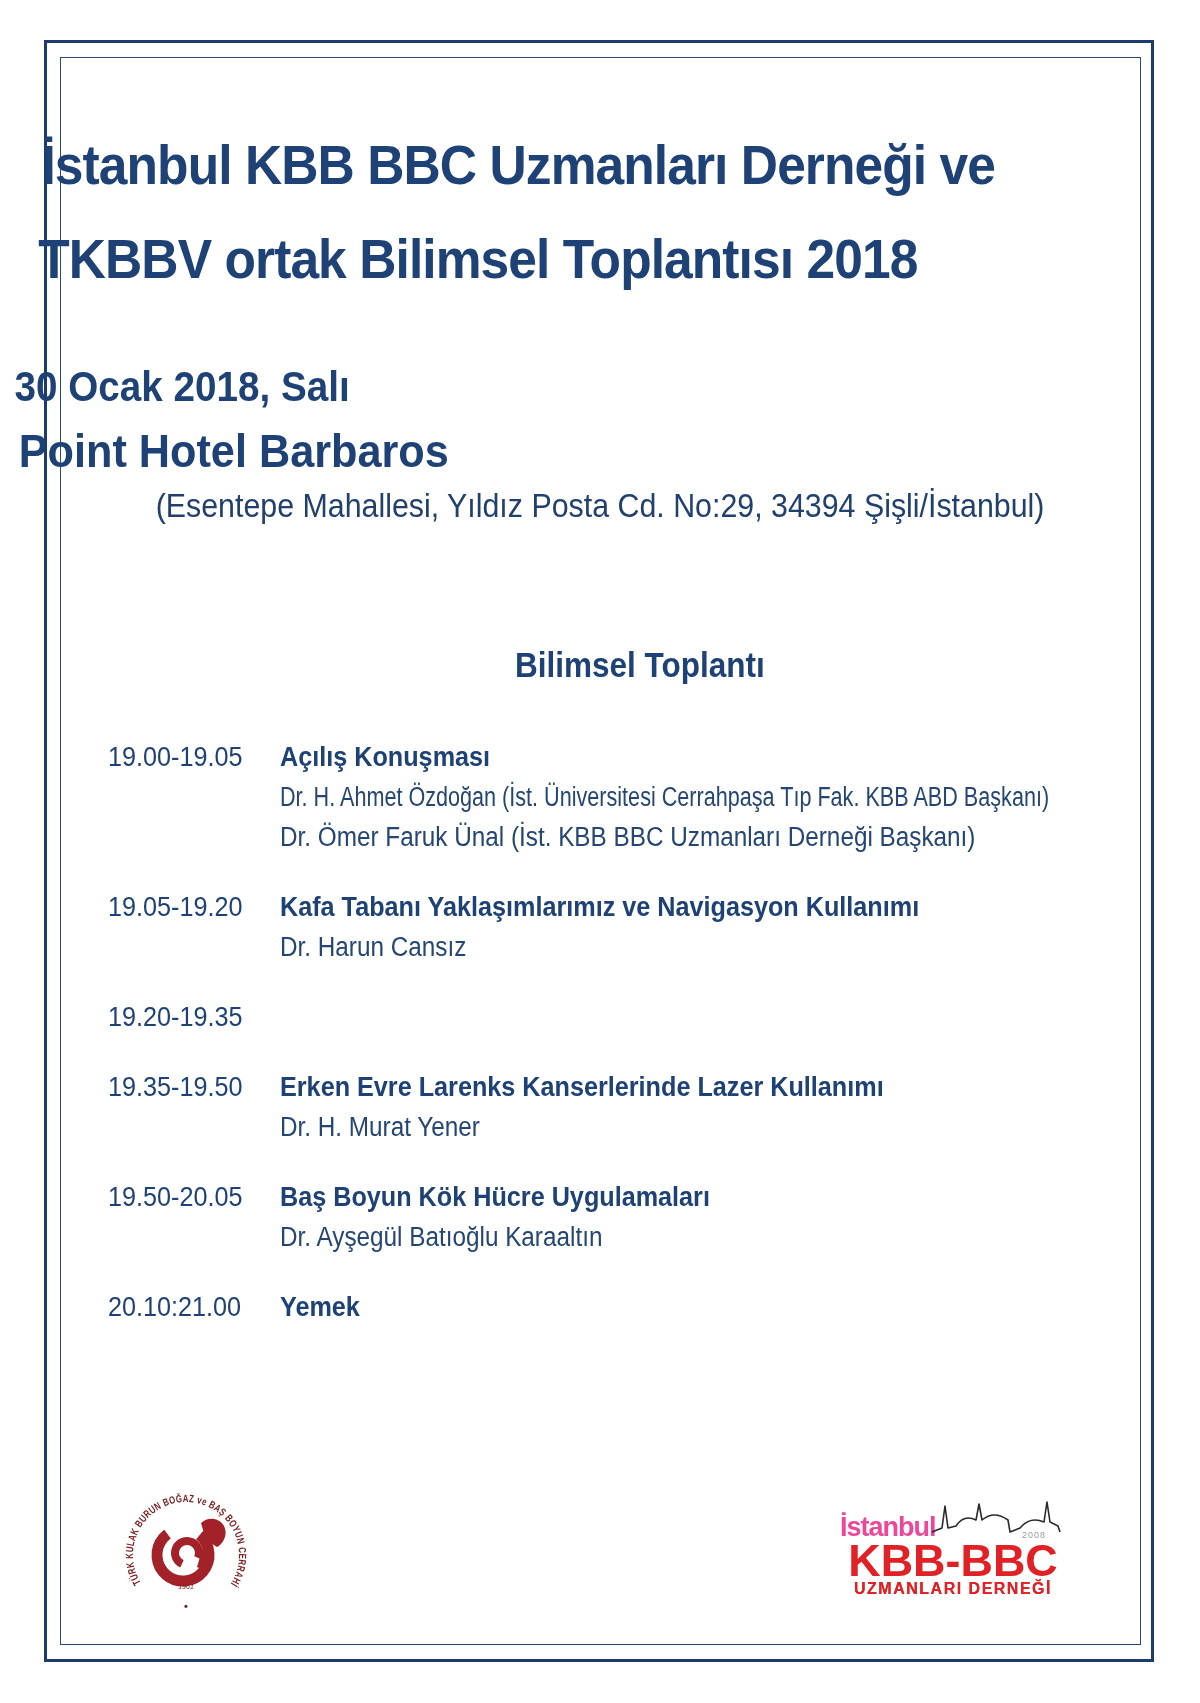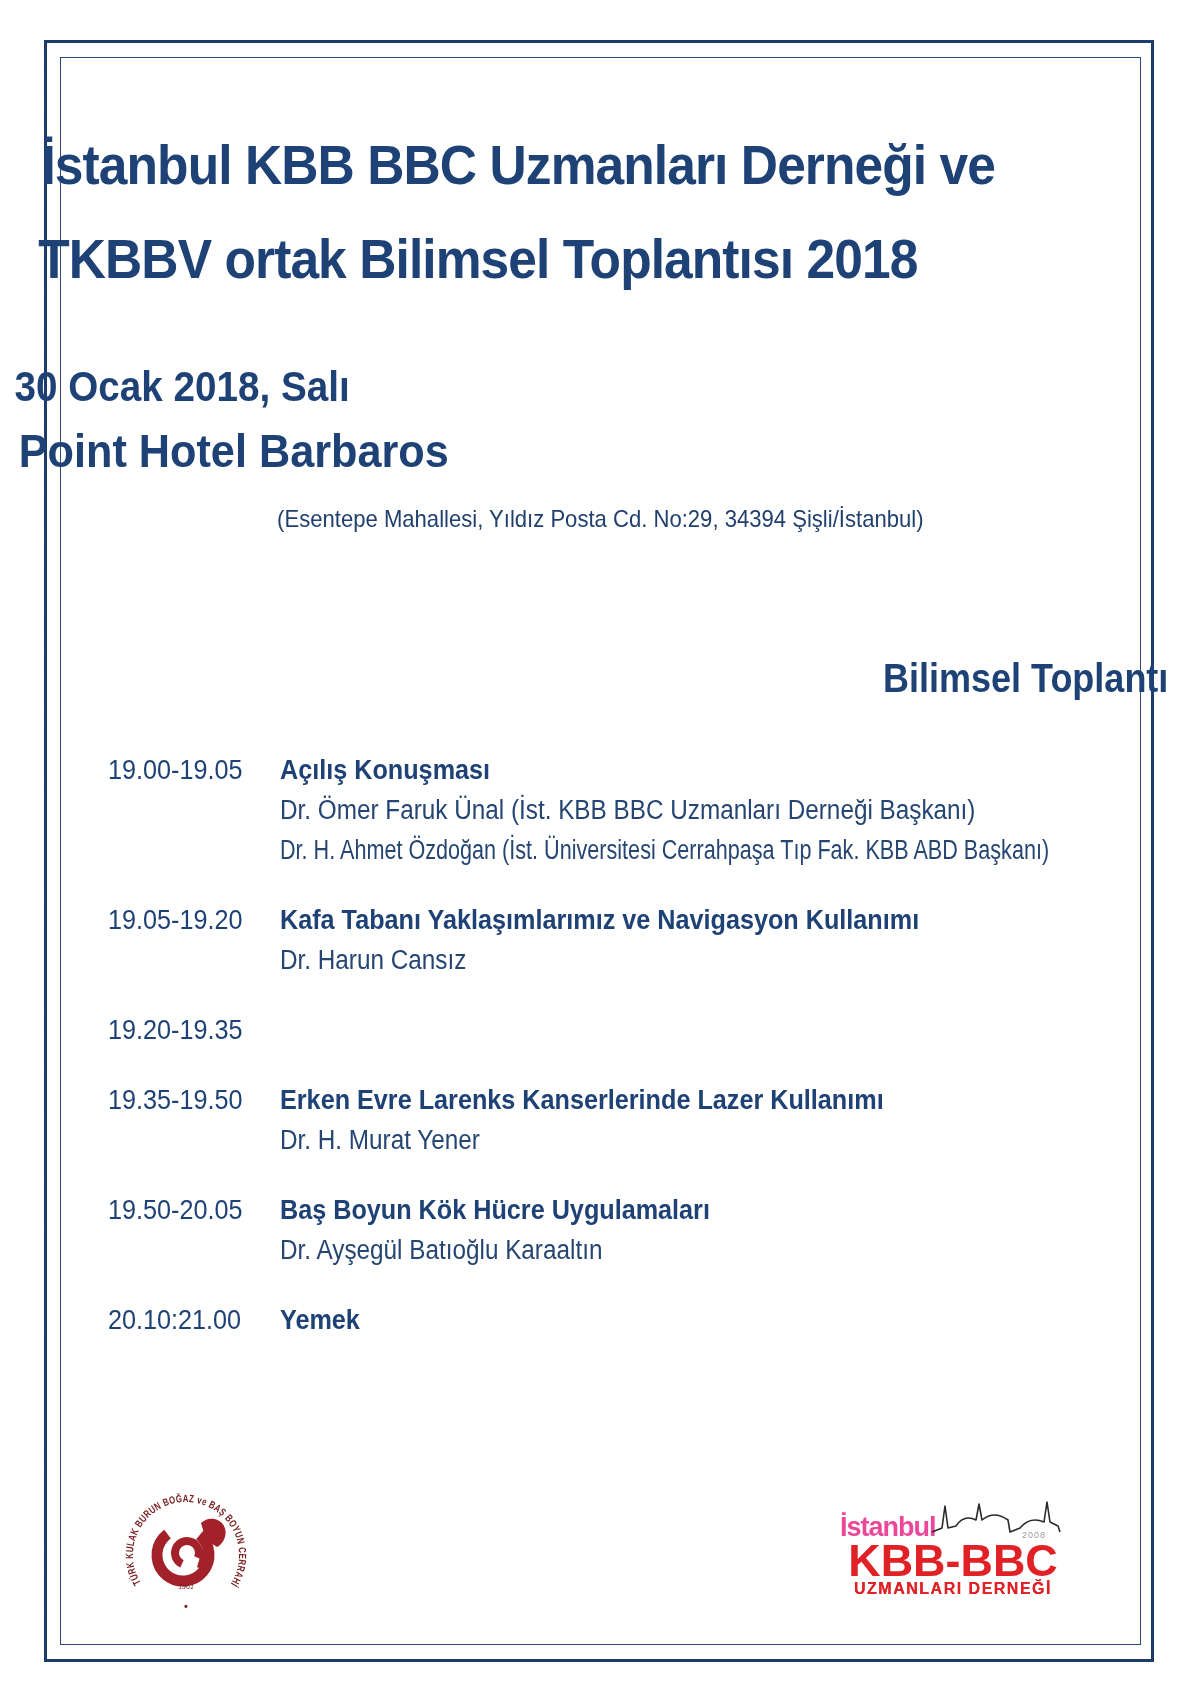--- a/index.html
+++ b/index.html
@@ -41,22 +41,22 @@
   .content{position:absolute;inset:0;color:#1e4176;}
   .cond,.cond-c{display:inline-block;white-space:nowrap;}
   .cond{transform:scaleX(.9);transform-origin:0 50%;}
   .cond-c{transform:scaleX(.92);transform-origin:50% 50%;}
   .cond-narrow{display:inline-block;white-space:nowrap;transform:scaleX(.80);transform-origin:0 50%;}
   .title{margin:118px 0 0 0;text-align:left;font-weight:bold;font-size:56px;line-height:94px;letter-spacing:-1px;}
   .title .line{display:block;}
   .title .line>span{display:inline-block;transform:scaleX(.92);transform-origin:50% 50%;white-space:nowrap;}
   .date-line{margin-top:52px;text-align:left;font-weight:bold;font-size:42px;line-height:58px;}
   .venue-line{margin-top:4px;text-align:left;font-weight:bold;font-size:47px;line-height:62px;}
-  .address-line{margin-top:16px;text-align:center;font-weight:normal;font-size:24px;line-height:42px;color:#21406e;}
-  .section-title{margin:116px 0 0 108px;font-weight:bold;font-size:40px;line-height:44px;text-align:right;}
+  .address-line{margin-top:3px;text-align:center;font-weight:normal;font-size:33px;line-height:42px;color:#21406e;}
+  .section-title{margin:116px 0 0 108px;font-weight:bold;font-size:35px;line-height:44px;text-align:center;}
   .schedule{margin:50px 108px 0 108px;}
   .row{display:flex;margin-bottom:30px;}
   .row .time{flex:none;width:172px;font-weight:normal;font-size:28px;line-height:40px;}
   .row .details{flex:1;min-width:0;}
   .row .stitle{font-weight:bold;font-size:28px;line-height:40px;}
   .row .speaker{font-weight:normal;font-size:27px;line-height:40px;color:#254672;}
   
   .logo-tkbbv{position:absolute;left:115px;top:1483px;width:142px;height:142px;}
   .logo-kbb{
     position:absolute;left:828px;top:1492px;width:250px;height:110px;
@@ -96,22 +96,22 @@
     <div class="address-line"><span class="cond-c">(Esentepe Mahallesi, Yıldız Posta Cd. No:29, 34394 Şişli/İstanbul)</span></div>
 
     <h2 class="section-title"><span class="cond">Bilimsel Toplantı</span></h2>
 
     <div class="schedule">
 
       <div class="row">
         <div class="time"><span class="cond">19.00-19.05</span></div>
         <div class="details">
           <div class="stitle"><span class="cond">Açılış Konuşması</span></div>
+          <div class="speaker"><span class="cond-narrow">Dr. H. Ahmet Özdoğan (İst. Üniversitesi Cerrahpaşa Tıp Fak. KBB ABD Başkanı)</span></div>
           <div class="speaker"><span class="cond">Dr. Ömer Faruk Ünal (İst. KBB BBC Uzmanları Derneği Başkanı)</span></div>
-          <div class="speaker"><span class="cond-narrow">Dr. H. Ahmet Özdoğan (İst. Üniversitesi Cerrahpaşa Tıp Fak. KBB ABD Başkanı)</span></div>
         </div>
       </div>
 
       <div class="row">
         <div class="time"><span class="cond">19.05-19.20</span></div>
         <div class="details">
           <div class="stitle"><span class="cond">Kafa Tabanı Yaklaşımlarımız ve Navigasyon Kullanımı</span></div>
           <div class="speaker"><span class="cond">Dr. Harun Cansız</span></div>
         </div>
       </div>

